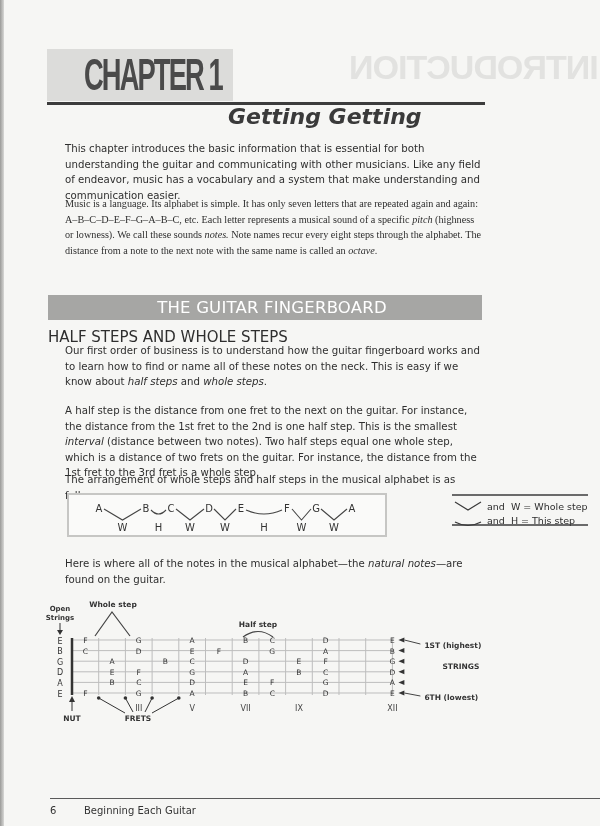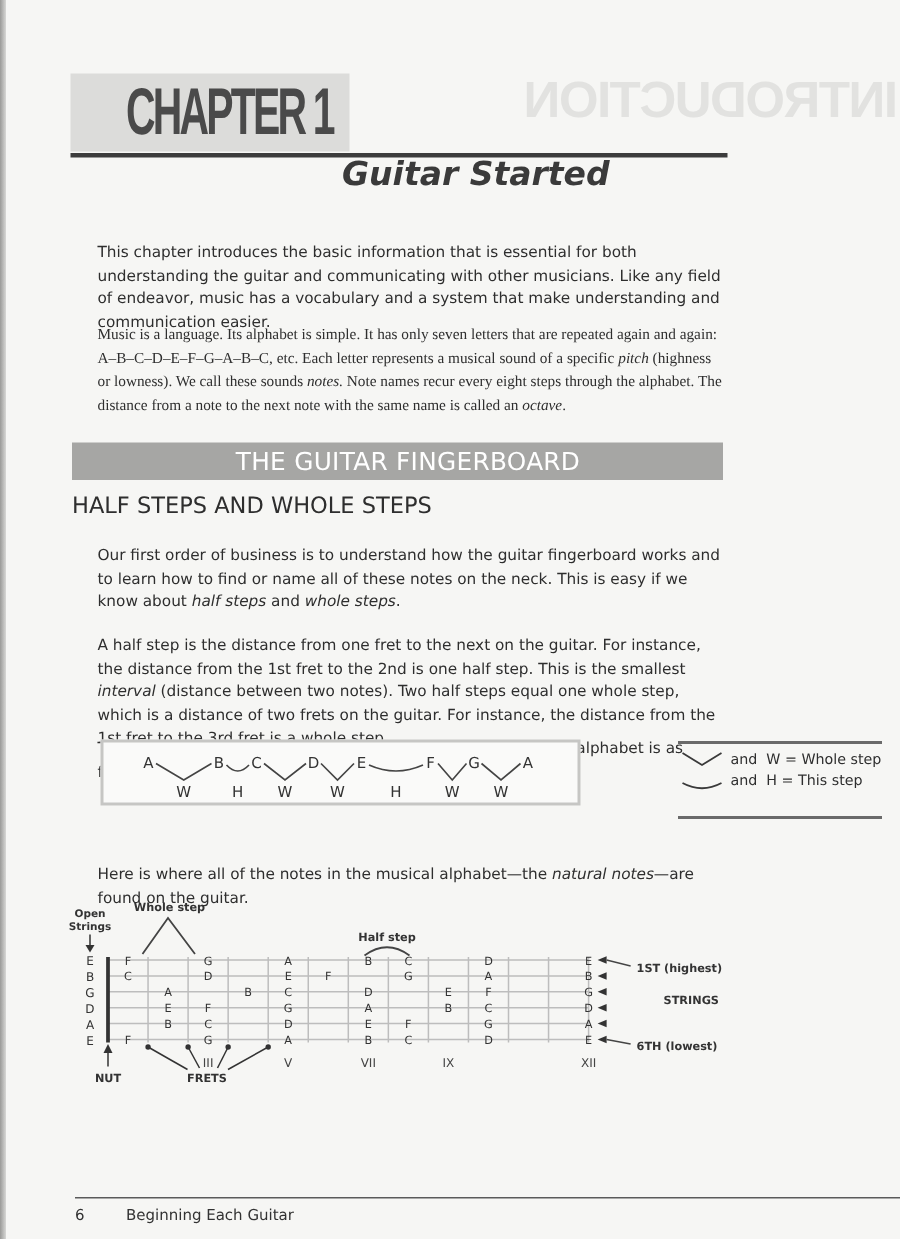--- a/index.html
+++ b/index.html
@@ -34,21 +34,20 @@
     }
     .section-title {
       position: absolute; left: 228px; top: 104px;
       font-family: "DejaVu Sans", sans-serif; font-style: italic; font-weight: bold;
       font-size: 22px; color: #3a3a3a; white-space: nowrap;
     }
     .para {
       position: absolute; left: 65px; width: 420px;
       font-size: 10.2px; line-height: 15.6px; color: #2e2e2e;
       font-family: "DejaVu Sans", sans-serif;
-      margin-top: 20px;
     }
     .para em { font-style: italic; }
     .p1 { top: 141px; }
     .p2 { top: 196px; font-family: Liberation Serif, serif; }
     .banner {
       position: absolute; left: 48px; top: 295px; width: 434px; height: 25px;
       background: #a6a6a4;
     }
     .banner-text {
       position: absolute; left: 48px; top: 295px; width: 448px; height: 25px;
@@ -60,21 +59,21 @@
     }
     .p3 { top: 343px; }
     .p4 { top: 403px; }
     .p5 { top: 472px; }
     .alpha-box {
       position: absolute; left: 67px; top: 493px; width: 320px; height: 44px;
       border: 2px solid #c6c6c4; background: #fafaf9; box-sizing: border-box;
     }
     .alpha-svg { position: absolute; left: 67px; top: 493px; }
     .legend {
-      position: absolute; left: 452px; top: 494px; width: 136px; height: 52px;
+      position: absolute; left: 452px; top: 494px; width: 136px; height: 32px;
       border-top: 2px solid #6a6a6a; border-bottom: 2px solid #6a6a6a; box-sizing: border-box;
     }
     .legend-row {
       position: absolute; left: 35px; font-size: 9.5px; color: #2e2e2e; white-space: nowrap;
     }
     .legend-row.r1 { top: 5px; }
     .legend-row.r2 { top: 19px; }
     .legend-svg { position: absolute; left: 0; top: 0; }
     .p6 { top: 556px; }
     .fret-svg { position: absolute; left: 0; top: 590px; }
@@ -91,21 +90,21 @@
   </style>
 </head>
 <body>
 
 <div class="page-edge"></div>
 <div class="ghost ghost-title">INTRODUCTION</div>
 
 <div class="chapter-box"></div>
 <div class="chapter-title">CHAPTER 1</div>
 <div class="chapter-rule"></div>
-<div class="section-title">Guitar Started</div>
+<div class="section-title">Getting Getting</div>
 
 <div class="para p1">This chapter introduces the basic information that is essential for both understanding the guitar and communicating with other musicians. Like any field of endeavor, music has a vocabulary and a system that make understanding and communication easier.</div>
 <div class="para p2"><span>Music is a language. Its alphabet is simple. It has only seven letters that are repeated again and again: A–B–C–D–E–F–G–A–B–C, etc. Each letter represents a musical sound of a specific </span><em>pitch</em><span> (highness or lowness). We call these sounds </span><em>notes.</em><span> Note names recur every eight steps through the alphabet. The distance from a note to the next note with the same name is called an </span><em>octave</em><span>.</span></div>
 
 <div class="banner"></div>
 <div class="banner-text">THE GUITAR FINGERBOARD</div>
 
 <div class="subhead">HALF STEPS AND WHOLE STEPS</div>
 <div class="para p3"><span>Our first order of business is to understand how the guitar fingerboard works and to learn how to find or name all of these notes on the neck. This is easy if we know about </span><em>half steps</em><span> and </span><em>whole steps</em><span>.</span></div>
 <div class="para p4"><span>A half step is the distance from one fret to the next on the guitar. For instance, the distance from the 1st fret to the 2nd is one half step. This is the smallest </span><em>interval</em><span> (distance between two notes). Two half steps equal one whole step, which is a distance of two frets on the guitar. For instance, the distance from the 1st fret to the 3rd fret is a whole step.</span></div>

